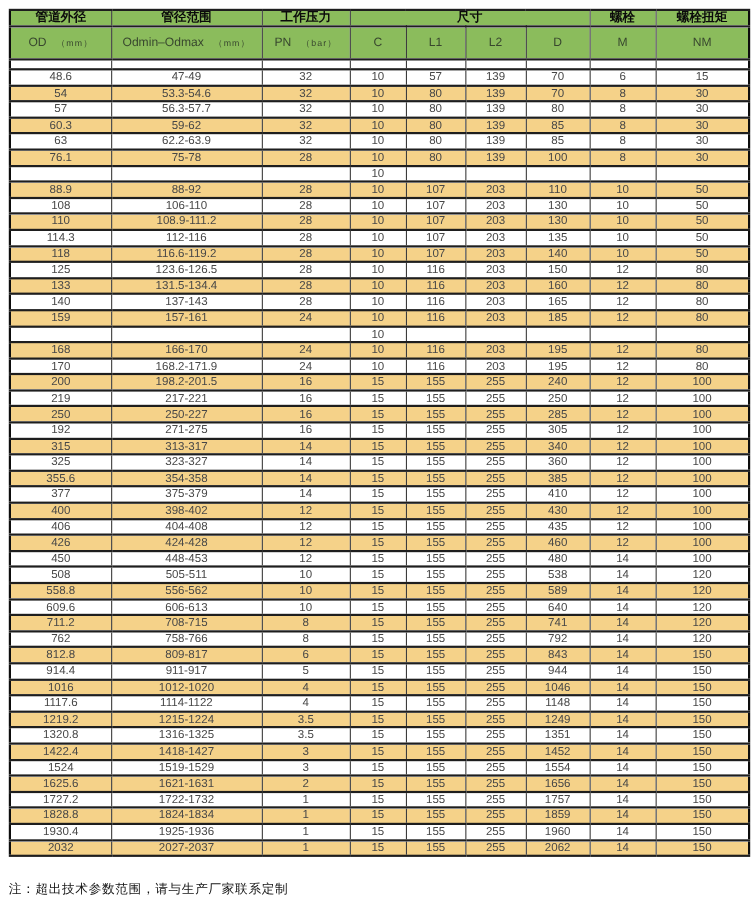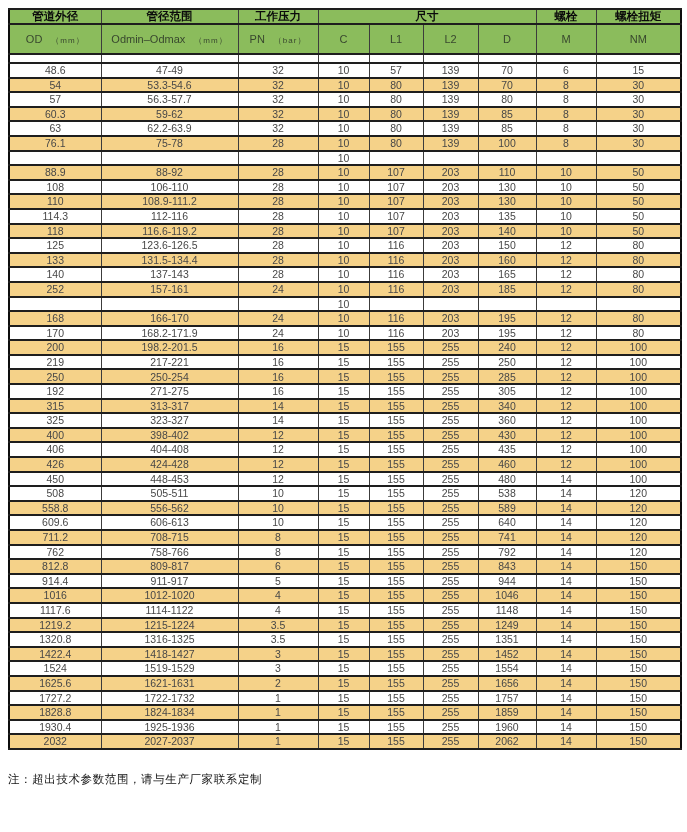--- a/index.html
+++ b/index.html
@@ -289,21 +289,21 @@
           <td>137-143</td>
           <td>28</td>
           <td>10</td>
           <td>116</td>
           <td>203</td>
           <td>165</td>
           <td>12</td>
           <td>80</td>
         </tr>
         <tr class="hl">
-          <td>252</td>
+          <td>159</td>
           <td>157-161</td>
           <td>24</td>
           <td>10</td>
           <td>116</td>
           <td>203</td>
           <td>185</td>
           <td>12</td>
           <td>80</td>
         </tr>
         <tr class="sep">
@@ -356,21 +356,21 @@
           <td>16</td>
           <td>15</td>
           <td>155</td>
           <td>255</td>
           <td>250</td>
           <td>12</td>
           <td>100</td>
         </tr>
         <tr class="hl">
           <td>250</td>
-          <td>250-254</td>
+          <td>250-227</td>
           <td>16</td>
           <td>15</td>
           <td>155</td>
           <td>255</td>
           <td>285</td>
           <td>12</td>
           <td>100</td>
         </tr>
         <tr class="pl">
           <td>192</td>
@@ -395,20 +395,42 @@
           <td>100</td>
         </tr>
         <tr class="pl">
           <td>325</td>
           <td>323-327</td>
           <td>14</td>
           <td>15</td>
           <td>155</td>
           <td>255</td>
           <td>360</td>
+          <td>12</td>
+          <td>100</td>
+        </tr>
+        <tr class="hl">
+          <td>355.6</td>
+          <td>354-358</td>
+          <td>14</td>
+          <td>15</td>
+          <td>155</td>
+          <td>255</td>
+          <td>385</td>
+          <td>12</td>
+          <td>100</td>
+        </tr>
+        <tr class="pl">
+          <td>377</td>
+          <td>375-379</td>
+          <td>14</td>
+          <td>15</td>
+          <td>155</td>
+          <td>255</td>
+          <td>410</td>
           <td>12</td>
           <td>100</td>
         </tr>
         <tr class="hl">
           <td>400</td>
           <td>398-402</td>
           <td>12</td>
           <td>15</td>
           <td>155</td>
           <td>255</td>

